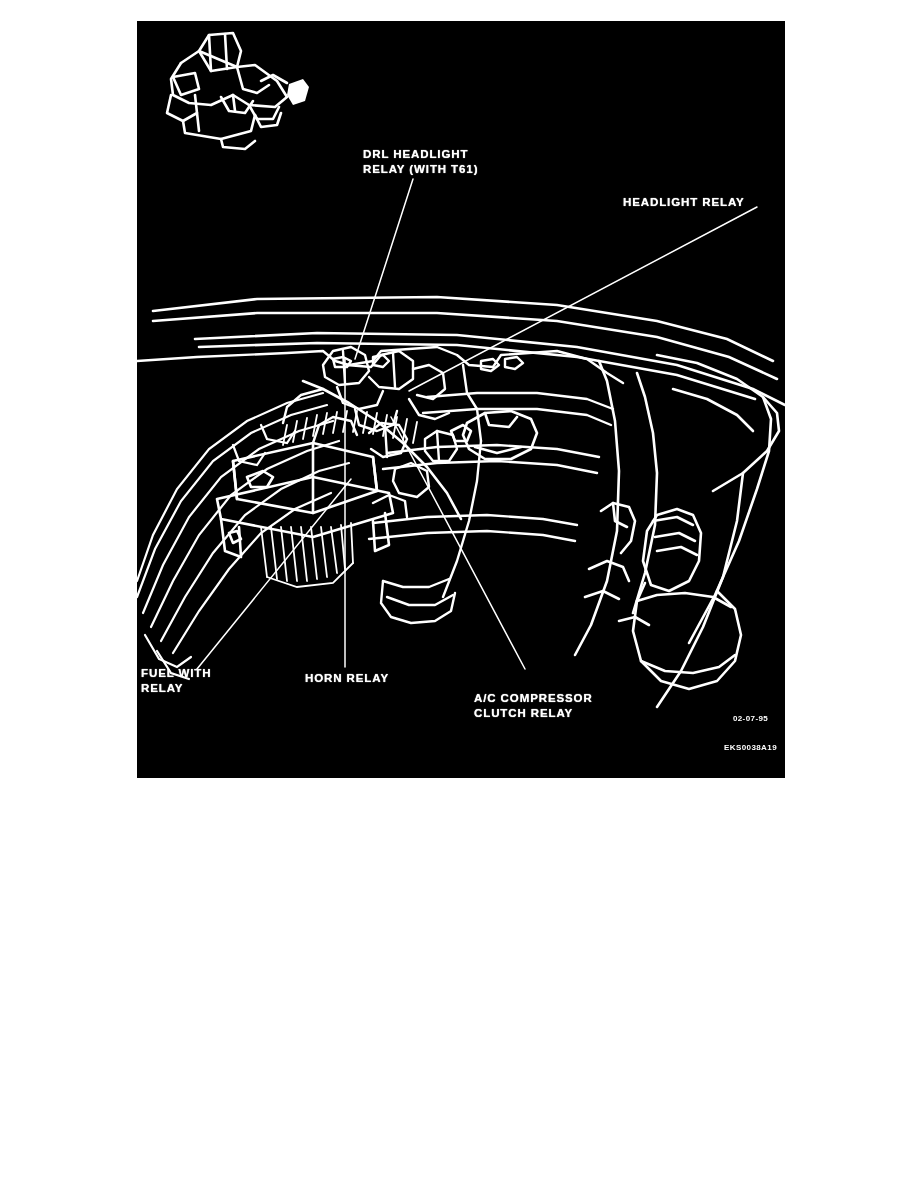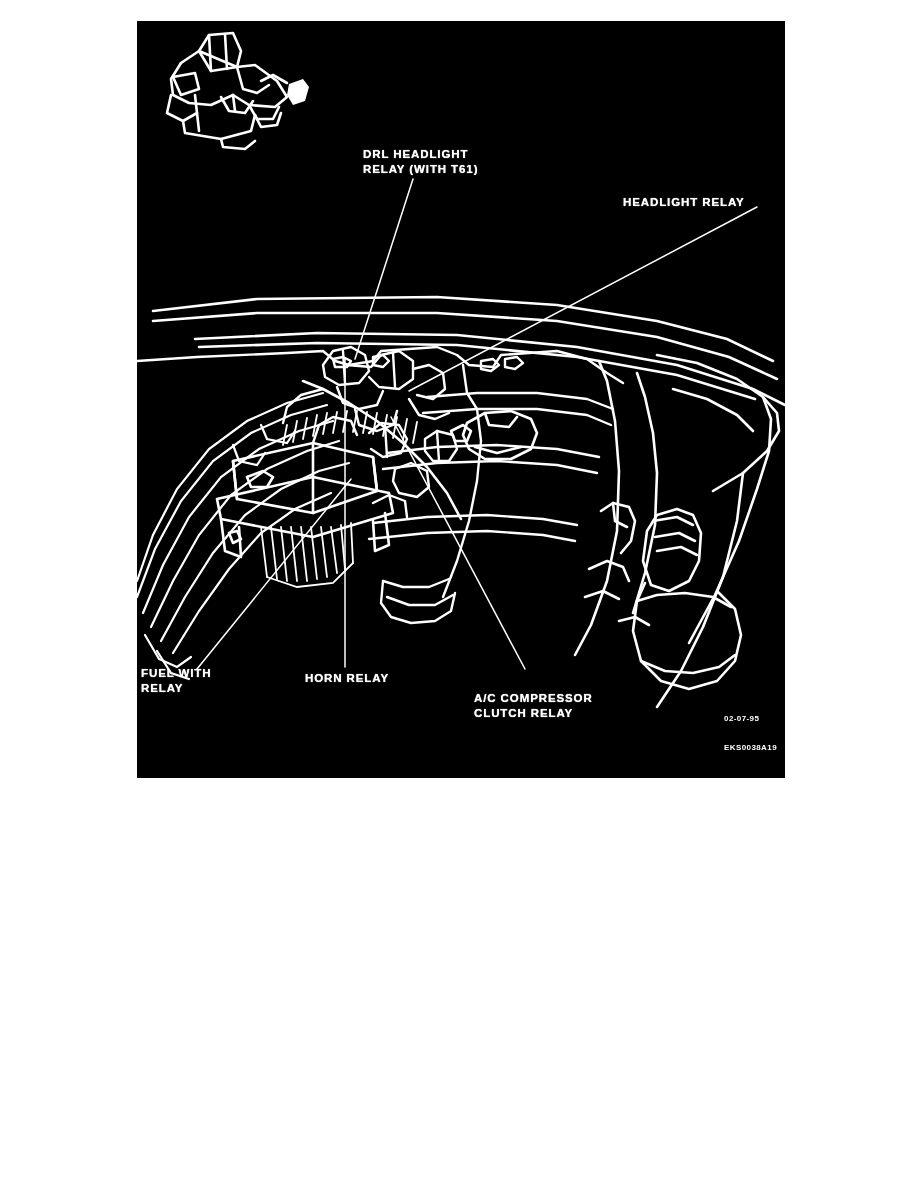--- a/index.html
+++ b/index.html
@@ -55,21 +55,21 @@
   #figure-footer {
     position: absolute;
     right: 8px;
     bottom: 7px;
     color: #ffffff;
     font-family: "Liberation Sans", sans-serif;
     font-size: 8px;
     font-weight: bold;
     letter-spacing: 0.4px;
     line-height: 9.5px;
-    text-align: left;
+    text-align: center;
     white-space: pre;
   }
 </style>
 </head>
 <body>
 
 <div id="page">
 
   <div id="figure-panel">
 

